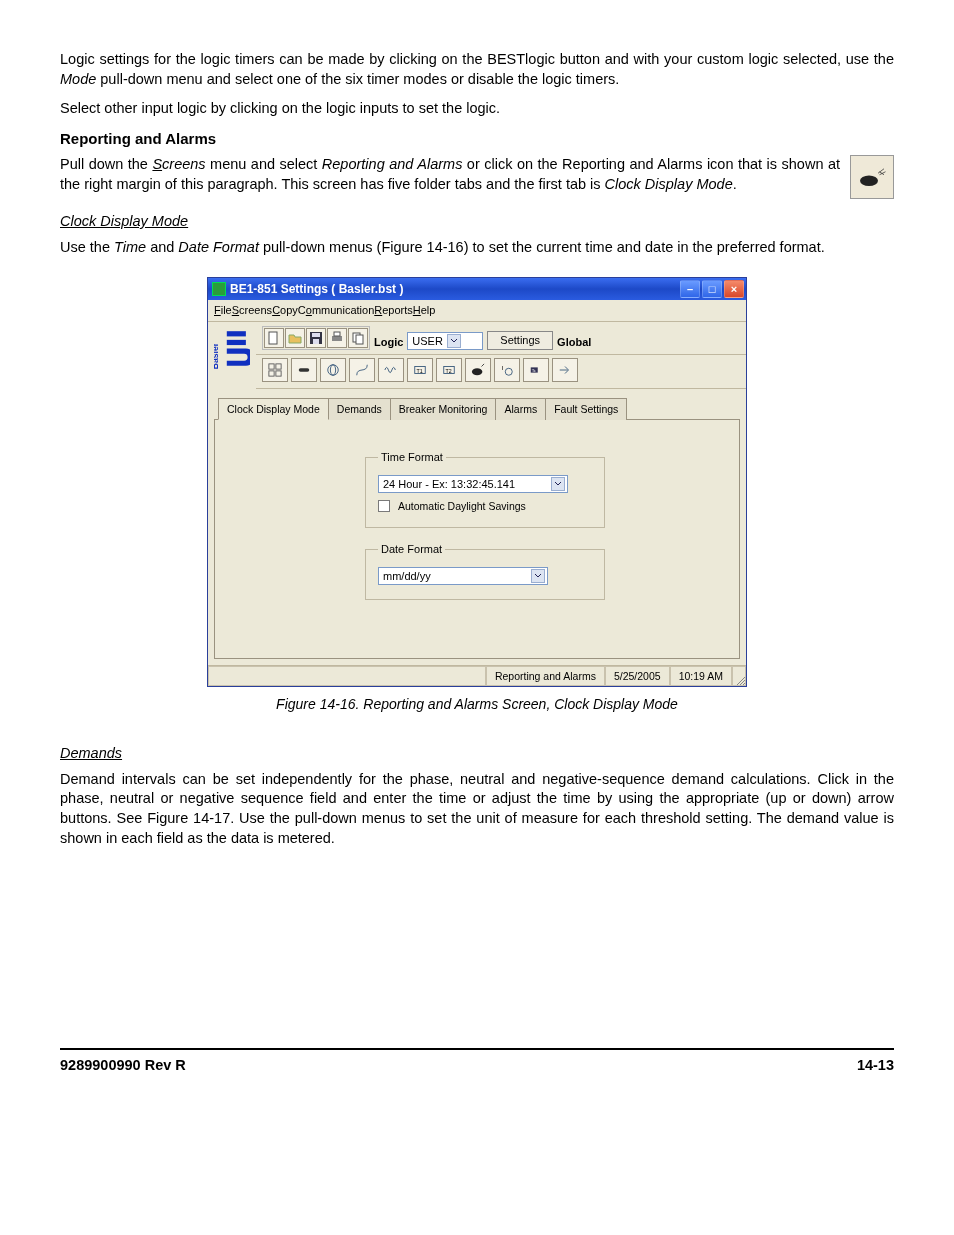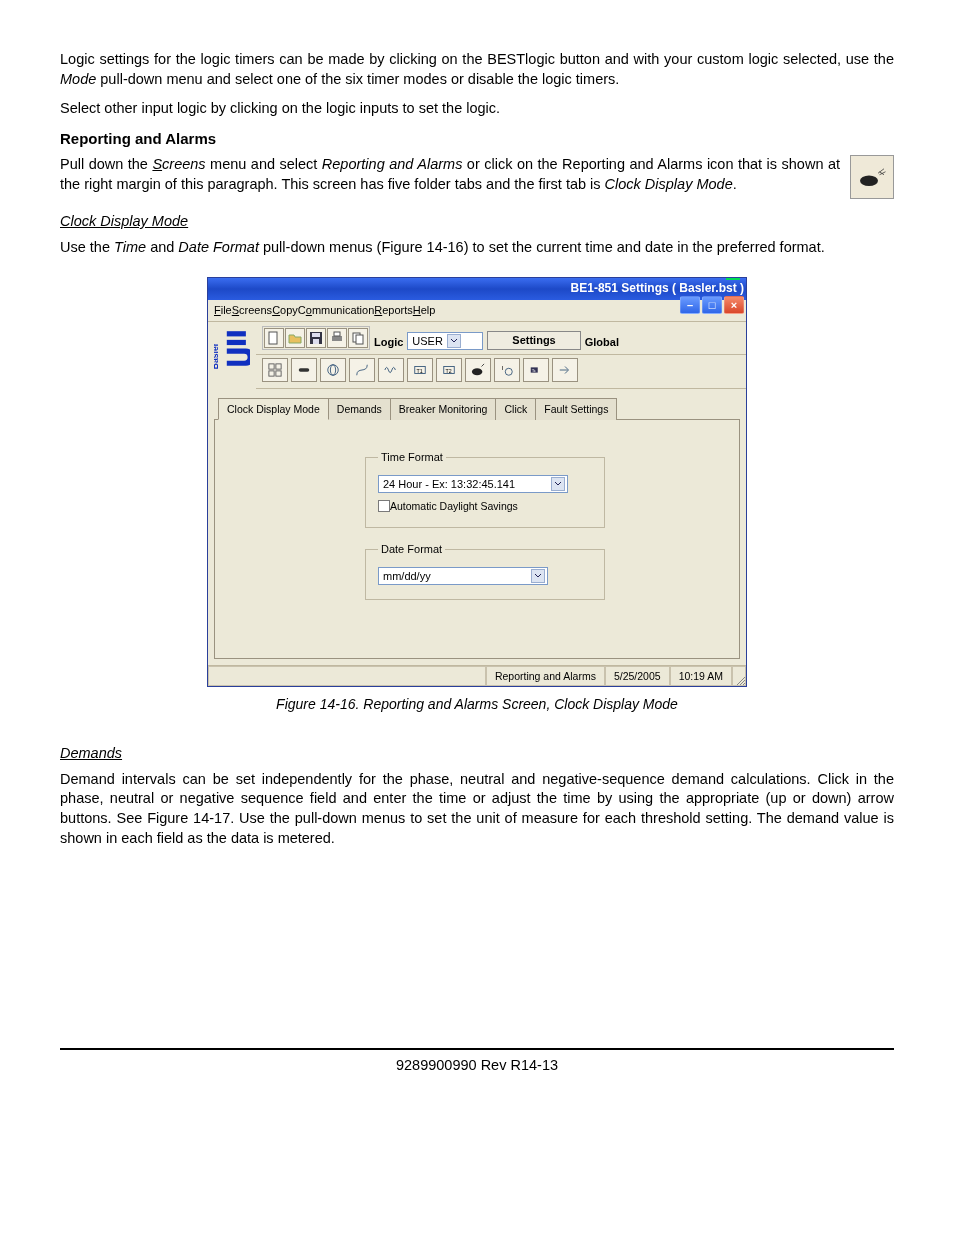--- a/index.html
+++ b/index.html
@@ -33,26 +33,25 @@
   .app-window {
     width: 540px;
     margin: 20px auto 8px;
     border: 1px solid #2a3f9a;
     background: #ece9d8;
     font-family: Tahoma, Arial, sans-serif;
     font-size: 11px;
     color: #000;
   }
   .titlebar {
-    display: flex; align-items: flex-end;
+    display: flex; align-items: center;
     height: 22px;
     background: linear-gradient(to bottom,#3a6df0 0%,#1d49c7 50%,#2a5be0 100%);
     color: #fff; font-weight: bold;
     padding: 0 2px 0 4px;
-    flex-direction: column;
   }
   .titlebar .tb-icon {
     width: 14px; height: 14px; background:#2a9d3a; border:1px solid #0d5; margin-right:4px;
   }
   .titlebar .tb-title { flex: 1; font-size: 12px; }
   .win-btns { display:flex; gap:2px; }
   .win-btn {
     width: 20px; height: 18px; border:1px solid #fff3; border-radius:2px;
     display:flex; align-items:center; justify-content:center; font-weight:bold;
     font-size:11px; color:#fff;
@@ -79,21 +78,21 @@
   .combo {
     height:18px; border:1px solid #7a9ac8; background:#fff; display:inline-flex; align-items:center;
     padding: 0 2px 0 4px; font-size:11px;
   }
   .combo .arrow {
     width:14px; height:14px; background:#dce4f2; border:1px solid #9aaed0; margin-left:4px;
     display:flex; align-items:center; justify-content:center;
   }
   .combo .arrow svg { width:8px;height:8px;}
   .btn3d {
-    border:1px solid #888; background:#efece0; padding:1px 24px; font-size:11px; font-weight:bold;
+    border:1px solid #888; background:#efece0; padding:1px 12px; font-size:11px; font-weight:normal;
   }
   .label-sm { font-size:11px; font-weight:bold; }
   .second-toolbar { display:flex; gap:3px; padding:3px 6px 6px; background:#ece9d8; border-bottom:1px solid #c0b8a0; flex-wrap:wrap; margin-left:48px;}
   .second-toolbar .tb-btn { width:26px; height:24px; }
 
   .tabs-row { display:flex; padding: 8px 6px 0 10px; background:#ece9d8; gap:0; font-size:10.5px;}
   .tab {
     border:1px solid #9a9280; border-bottom:none; padding:3px 8px; background:#ece9d8;
     position:relative; top:1px; margin-right:-1px;
   }
@@ -102,38 +101,38 @@
   .tab-body {
     border:1px solid #9a9280; margin:0 6px 6px; background:#ece9d8;
     height: 240px; padding: 30px 10px 10px 150px;
   }
 
   fieldset.grp {
     border:1px solid #bfb8a2; padding: 10px 12px 14px; margin-bottom: 14px; width: 240px;
     background:#ece9d8;
   }
   fieldset.grp legend { font-size:11px; padding:0 3px; }
-  .chk { display:flex; align-items:center; gap:0; margin-top:6px; font-size:10.5px;}
+  .chk { display:flex; align-items:center; gap:8px; margin-top:6px; font-size:10.5px;}
   .chk-box { width:12px;height:12px;border:1px solid #7a7a7a;background:#fff;}
   .combo-wide { width: 190px; }
   .combo-mid { width: 170px; }
 
   .statusbar {
     display:flex; border-top:1px solid #c0b8a0; background:#ece9d8; font-size:10.5px;
   }
   .statusbar .cell { border:1px solid #c9c2ad; padding:2px 8px; }
   .statusbar .spacer { flex:1; border:1px solid #c9c2ad; }
   .statusbar .grip { width:14px; border:1px solid #c9c2ad; display:flex; align-items:flex-end; justify-content:flex-end;}
   .statusbar .grip svg{width:10px;height:10px;}
 
   .fig-caption { text-align:center; font-style:italic; font-size:14px; margin: 6px 0 30px; }
 
   
   .page-rule { border:0; border-top:2px solid #000; margin-top: 200px; margin-bottom:6px;}
-  .footer-row { display:flex; justify-content:center; font-weight:normal; font-size:14.5px;}
+  .footer-row { display:flex; justify-content:space-between; font-weight:bold; font-size:14.5px;}
   .footer-row .center { text-align:center; flex:1;}
 </style>
 </head>
 <body>
 
 <p class="para">
   <span>Logic settings for the logic timers can be made by clicking on the BESTlogic button and with your custom logic selected, use the </span><span class="italic">Mode</span><span> pull-down menu and select one of the six timer modes or disable the logic timers.</span>
 </p>
 
 <p class="para">Select other input logic by clicking on the logic inputs to set the logic.</p>
@@ -296,21 +295,21 @@
           <path d="M2 8 h9 M8 4 l4 4 -4 4" stroke="#357" fill="none"></path>
         </svg>
       </span>
   </div>
   <div class="clear"></div>
 
   <div class="tabs-row">
     <div class="tab active">Clock Display Mode</div>
     <div class="tab">Demands</div>
     <div class="tab">Breaker Monitoring</div>
-    <div class="tab">Click</div>
+    <div class="tab">Alarms</div>
     <div class="tab">Fault Settings</div>
   </div>
 
   <div class="tab-body">
     <fieldset class="grp">
       <legend>Time Format</legend>
       <div class="combo combo-wide">
         <span style="flex:1">24 Hour - Ex: 13:32:45.141</span>
         <span class="arrow">
             <svg viewBox="0 0 8 8">

